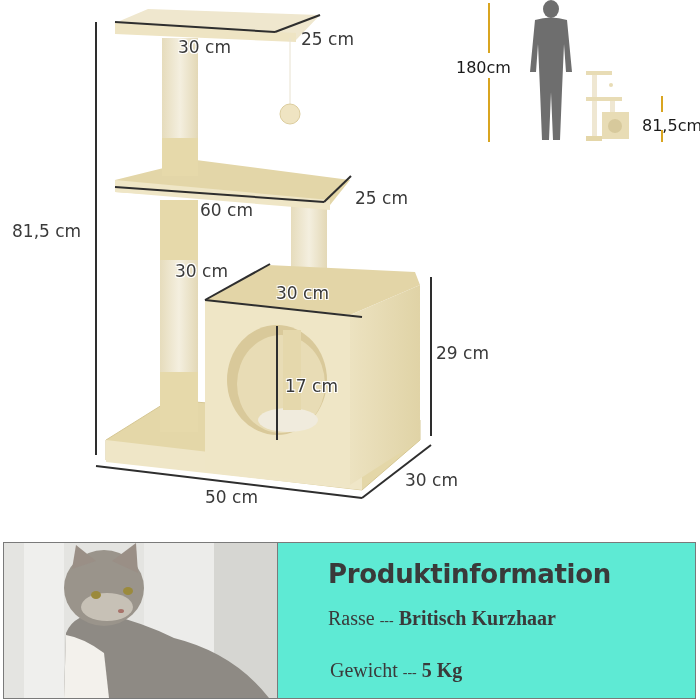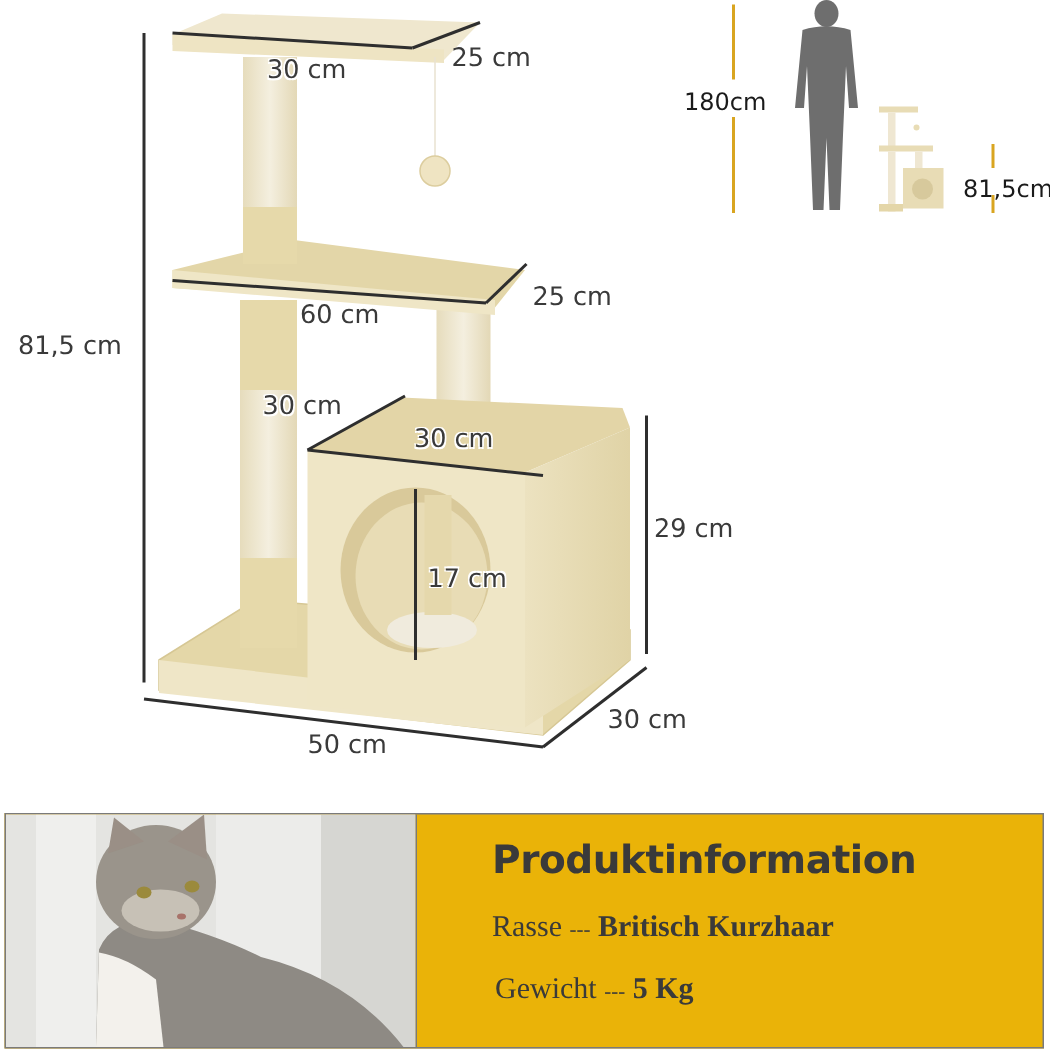--- a/index.html
+++ b/index.html
@@ -1,21 +1,21 @@
 <!DOCTYPE html>
 <html><head>
 <meta charset="utf-8">
 <style>
   html, body { margin: 0; padding: 0; background: #ffffff; }
   body { width: 700px; height: 700px; position: relative; overflow: hidden; font-family: "DejaVu Sans", sans-serif; color: #3c3c3c; }
   .abs { position: absolute; }
   .dim-label { position: absolute; font-size: 17px; color: #3a3a3a; white-space: nowrap; font-family: "DejaVu Sans", sans-serif; }
   .dim-label.outline { color: #3a3a3a; text-shadow: -1px -1px 0 #fff, 1px -1px 0 #fff, -1px 1px 0 #fff, 1px 1px 0 #fff; }
   .scale-label { position: absolute; font-size: 16px; color: #1a1a1a; font-family: "DejaVu Sans", sans-serif; }
-  .info-panel { position: absolute; left: 3px; top: 542px; width: 691px; height: 155px; border: 1px solid #7a7a7a; background: #eab308; }
+  .info-panel { position: absolute; left: 3px; top: 542px; width: 691px; height: 155px; border: 1px solid #7a7a7a; background: #5eead4; }
   .cat-photo { position: absolute; left: 0; top: 0; width: 273px; height: 155px; border-right: 1px solid #7a7a7a; overflow: hidden; background: linear-gradient(90deg, #e8e8e6 0%, #f2f2f0 30%, #dcdcd8 60%, #d0d0cc 100%); }
   .info-text { position: absolute; left: 274px; top: 0; width: 417px; height: 155px; }
   .info-title { position: absolute; left: 50px; top: 16px; font-size: 26px; font-weight: bold; color: #3a3a3a; font-family: "DejaVu Sans", sans-serif; letter-spacing: -0.3px; }
   .info-row { position: absolute; left: 50px; font-size: 20px; color: #3a3a3a; font-family: Liberation Serif, serif; }
   .info-row b { font-weight: bold; }
 </style>
 </head>
 <body>
 
 <svg class="abs" style="left:0;top:0" width="700" height="530" viewBox="0 0 700 530">
@@ -149,19 +149,19 @@
       <ellipse cx="117" cy="68" rx="3" ry="2" fill="#a8736a"></ellipse>
     </svg>
   </div>
   <div class="info-text">
     <div class="info-title">Produktinformation</div>
     <div class="info-row" style="top:64px;">
       <span>Rasse</span>
       <span style="font-size:14px;">---</span>
       <b>Britisch Kurzhaar</b>
     </div>
-    <div class="info-row" style="top:105px;left:52px;">
+    <div class="info-row" style="top:116px;left:52px;">
       <span>Gewicht</span>
       <span style="font-size:14px;">---</span>
       <b>5 Kg</b>
     </div>
   </div>
 </div>
 
 </body></html>

